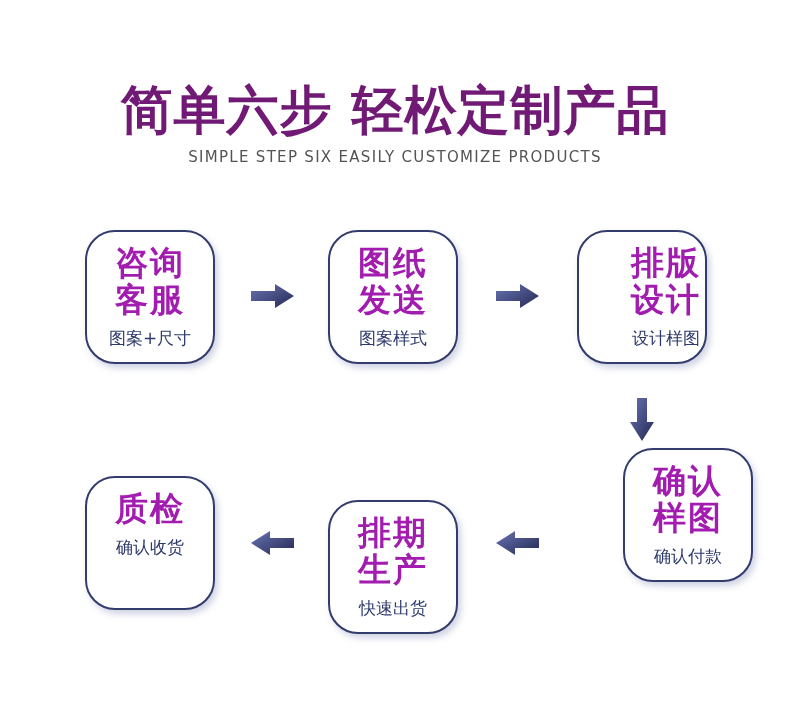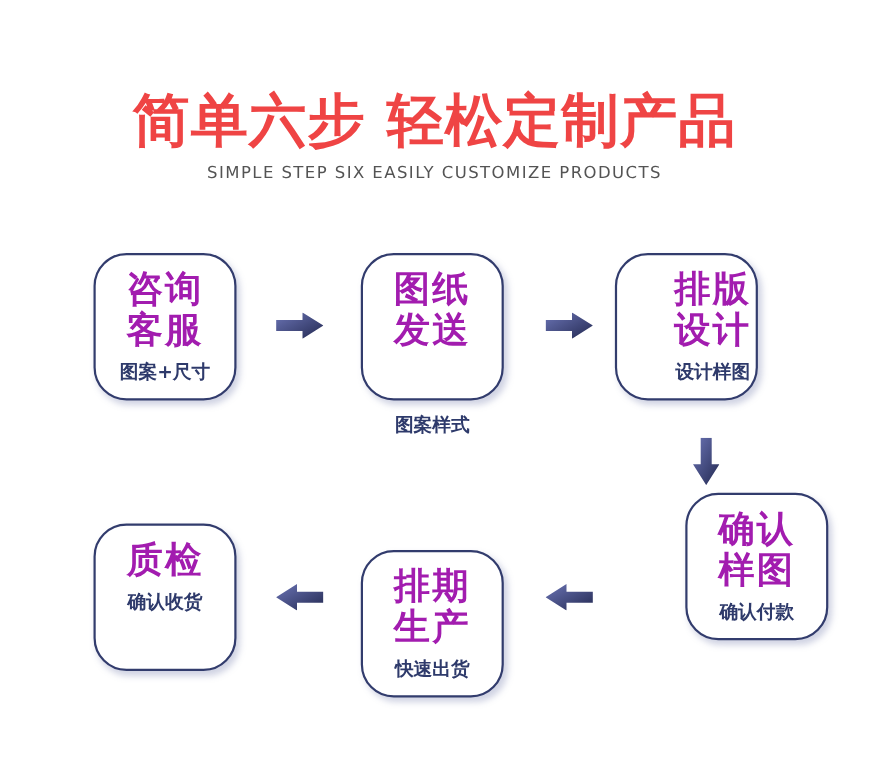--- a/index.html
+++ b/index.html
@@ -18,21 +18,21 @@
   .title {
     position: absolute;
     top: 80px;
     left: 0;
     width: 790px;
     text-align: center;
     font-size: 52px;
     line-height: 60px;
     font-weight: 900;
     letter-spacing: 1px;
-    color: #ef4444;
+    color: #701a75;
   }
   .subtitle {
     position: absolute;
     top: 148px;
     left: 0;
     width: 790px;
     text-align: center;
     font-size: 15px;
     font-weight: 500;
     letter-spacing: 1.3px;
@@ -58,28 +58,28 @@
     line-height: 37px;
     font-weight: 700;
     letter-spacing: 2px;
     color: #a21caf;
     text-align: center;
     white-space: nowrap;
   }
   .box-caption {
     margin-top: 9px;
     font-size: 17px;
-    font-weight: 700;
+    font-weight: 400;
     color: #2e3a6b;
     white-space: nowrap;
     text-align: center;
   }
   .pos-1 { left: 85px;  top: 230px; }
-  .pos-2 { left: 328px; top: 230px; gap: 48px; }
-  .pos-3 { left: 559px; top: 230px; padding-left: 48px; }
+  .pos-2 { left: 328px; top: 230px; }
+  .pos-3 { left: 577px; top: 230px; padding-left: 48px; }
   .pos-4 { left: 577px; top: 448px; margin-left: 46px; }
   .pos-5 { left: 328px; top: 476px; margin-top: 24px; }
   .pos-6 { left: 85px;  top: 476px; }
   .arrow {
     position: absolute;
     display: block;
   }
   .arr-r1 { left: 251px; top: 284px; }
   .arr-r2 { left: 496px; top: 284px; }
   .arr-d  { left: 630px; top: 398px; }

